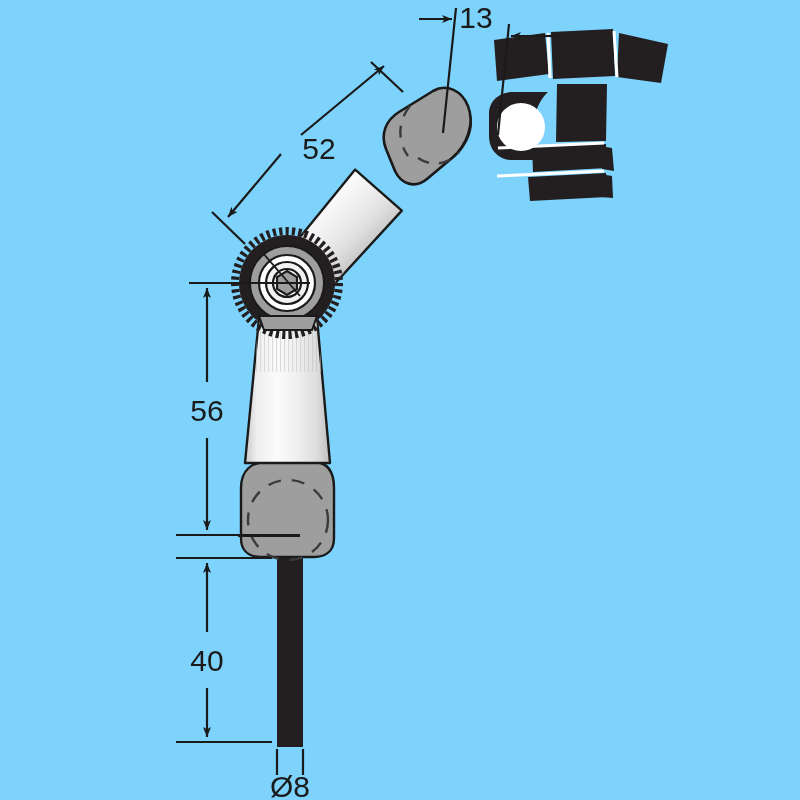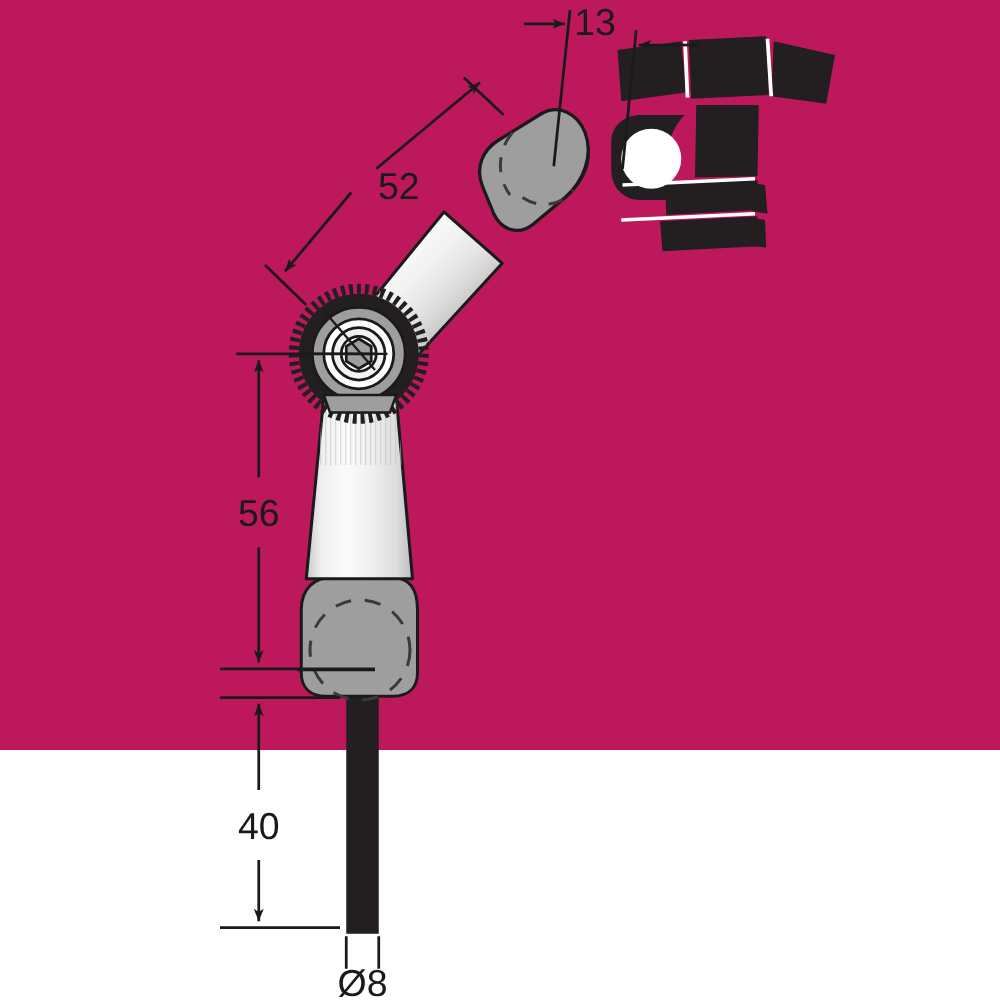--- a/index.html
+++ b/index.html
@@ -9,22 +9,22 @@
   }
   body {
     width: 800px;
     height: 800px;
     font-family: "Liberation Sans", sans-serif;
     overflow: hidden;
   }
   #drawing-root {
     position: relative;
     width: 800px;
-    height: 600px;
-    background: #be185d;
+    height: 800px;
+    background: #7dd3fc;
   }
   #drawing-svg {
     display: block;
     width: 800px;
     height: 800px;
   }
   .dim-text {
     font-family: "Liberation Sans", sans-serif;
     font-size: 30px;
     fill: #1a1a1a;

